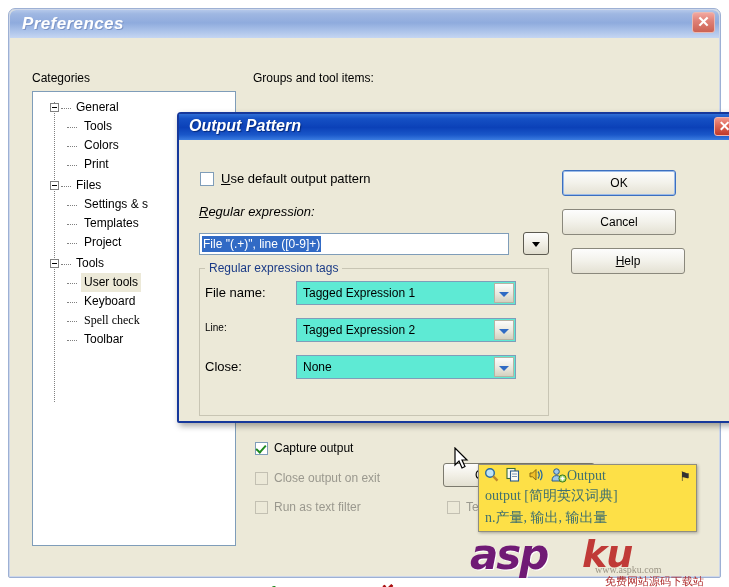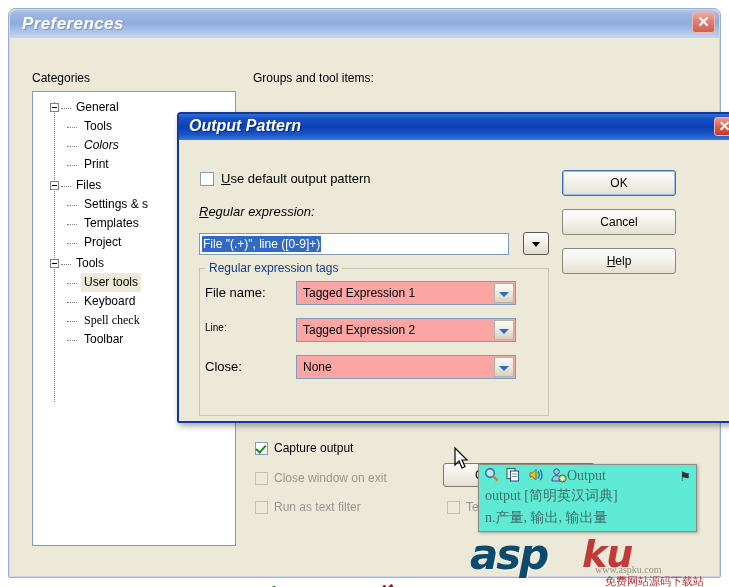--- a/index.html
+++ b/index.html
@@ -370,21 +370,21 @@
     top: 121px;
     background: #ece9d8;
     padding: 0 4px;
     font-size: 12px;
     color: #1a3a86;
   }
   .tagcombo {
     position: absolute;
     width: 220px;
     height: 24px;
-    background: #fca5a5;
+    background: #5eead4;
     border: 1px solid #7f9db9;
     box-sizing: border-box;
     left: 117px;
   }
   .tagcombo .val {
     position: absolute;
     left: 6px; top: 4px;
     font-size: 12px;
   }
   .tagcombo .arrow {
@@ -432,21 +432,21 @@
     z-index: 40;
   }
 
   
   #tooltip {
     position: absolute;
     left: 478px;
     top: 464px;
     width: 219px;
     height: 68px;
-    background: #5eead4;
+    background: #fde047;
     border: 1px solid #8f8d80;
     box-sizing: border-box;
     z-index: 50;
     box-shadow: 1px 1px 3px rgba(0,0,0,0.3);
   }
   #tt-iconrow {
     position: absolute;
     left: 4px; top: 2px;
     height: 20px;
     white-space: nowrap;
@@ -495,21 +495,21 @@
     width: 259px;
     height: 59px;
     z-index: 60;
   }
   #wm-asp {
     position: absolute;
     left: 0px; top: 2px;
     font-size: 42px;
     font-weight: bold;
     font-style: italic;
-    color: #0c4a6e;
+    color: #701a75;
     font-family: "DejaVu Sans", sans-serif;
     letter-spacing: -2px;
     text-shadow: 1px 1px 0 #ffffff;
   }
   #wm-ku {
     position: absolute;
     left: 112px; top: 4px;
     font-size: 38px;
     font-weight: bold;
     font-style: italic;
@@ -556,21 +556,21 @@
         <span class="expander" style="left:17px;"></span>
         <span class="dashh" style="left:28px; top:10px;"></span>
         <span class="tree-label" style="position:absolute; left:40px;">General</span>
       </div>
       <div class="tree-row" style="left:0px; top:25px;">
         <span class="dashh" style="left:34px; top:10px;"></span>
         <span class="tree-label" style="position:absolute; left:48px;">Tools</span>
       </div>
       <div class="tree-row" style="left:0px; top:44px;">
         <span class="dashh" style="left:34px; top:10px;"></span>
-        <span class="tree-label" style="position:absolute; left:48px;font-style:italic;">Colors</span>
+        <span class="tree-label" style="position:absolute; left:48px;">Colors</span>
       </div>
       <div class="tree-row" style="left:0px; top:63px;">
         <span class="dashh" style="left:34px; top:10px;"></span>
         <span class="tree-label" style="position:absolute; left:48px;">Print</span>
       </div>
 
       <div class="tree-row" style="left:0px; top:84px;">
         <span class="expander" style="left:17px;"></span>
         <span class="dashh" style="left:28px; top:10px;"></span>
         <span class="tree-label" style="position:absolute; left:40px;">Files</span>
@@ -621,21 +621,21 @@
     <div class="ghost-btn" style="top:175px;"></div>
     <div class="ghost-btn" style="top:215px;"></div>
     <div class="ghost-btn" style="top:255px;"></div>
 
     <div class="cbrow" style="left:245px; top:403px;">
       <span class="cbox chk"></span>
       <span class="cbtext">Capture output</span>
     </div>
     <div class="cbrow" style="left:245px; top:433px;">
       <span class="cbox dis"></span>
-      <span class="cbtext dim">Close window on exit</span>
+      <span class="cbtext dim">Close output on exit</span>
     </div>
     <div class="cbrow" style="left:245px; top:462px;">
       <span class="cbox dis"></span>
       <span class="cbtext dim">Run as text filter</span>
     </div>
 
     <div class="cbrow" style="left:437px; top:433px;">
       <span class="cbox chk"></span>
       <span class="cbtext dim">Sa</span>
     </div>
@@ -698,21 +698,21 @@
     </div>
 
     <div class="lbl" style="left:26px; top:219px; font-size:13px;">Close:</div>
     <div class="tagcombo" style="top:215px;">
       <span class="val">None</span>
       <span class="arrow"></span>
     </div>
 
     <div class="dlgbtn def" style="top:30px;">OK</div>
     <div class="dlgbtn" style="top:69px;">Cancel</div>
-    <div class="dlgbtn" style="top:108px;"><span class="udl">H</span><span>elp</span></div>
+    <div class="dlgbtn" style="top:108px;margin-left:9px;"><span class="udl">H</span><span>elp</span></div>
 
   </div>
 </div>
 
 <svg id="cursor" viewBox="0 0 16 24">
   <path d="M2,1 L2,18 L6,14 L9,21 L12,19.5 L9,13 L14,13 Z" fill="#ffffff" stroke="#000000" stroke-width="1.2"></path>
 </svg>
 
 <div id="tooltip">
   <div id="tt-iconrow">

